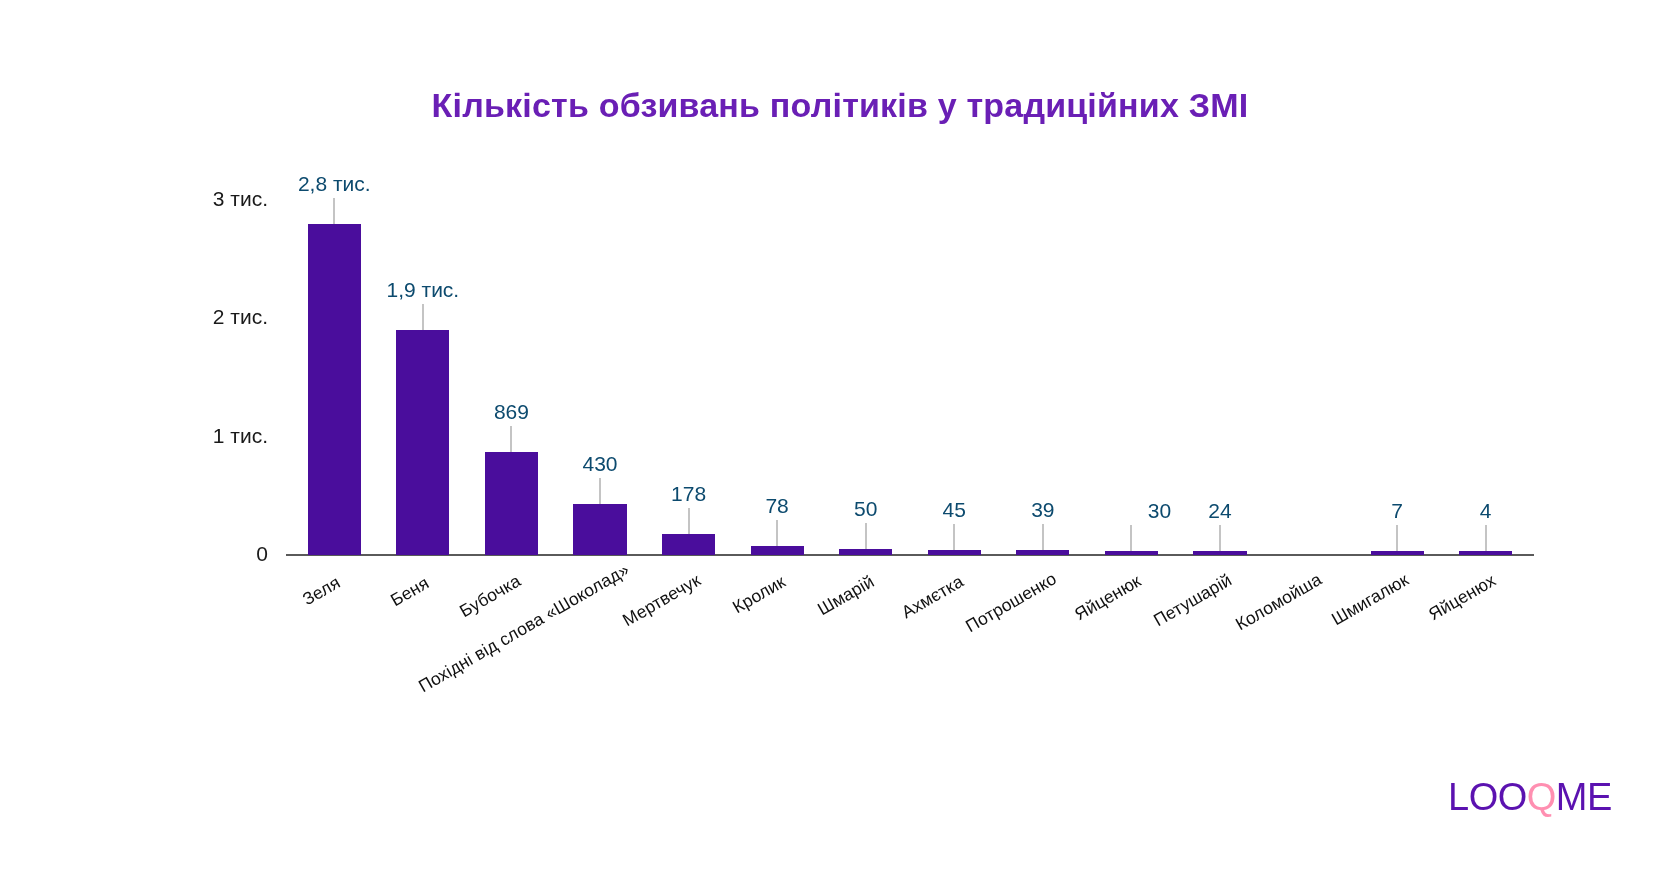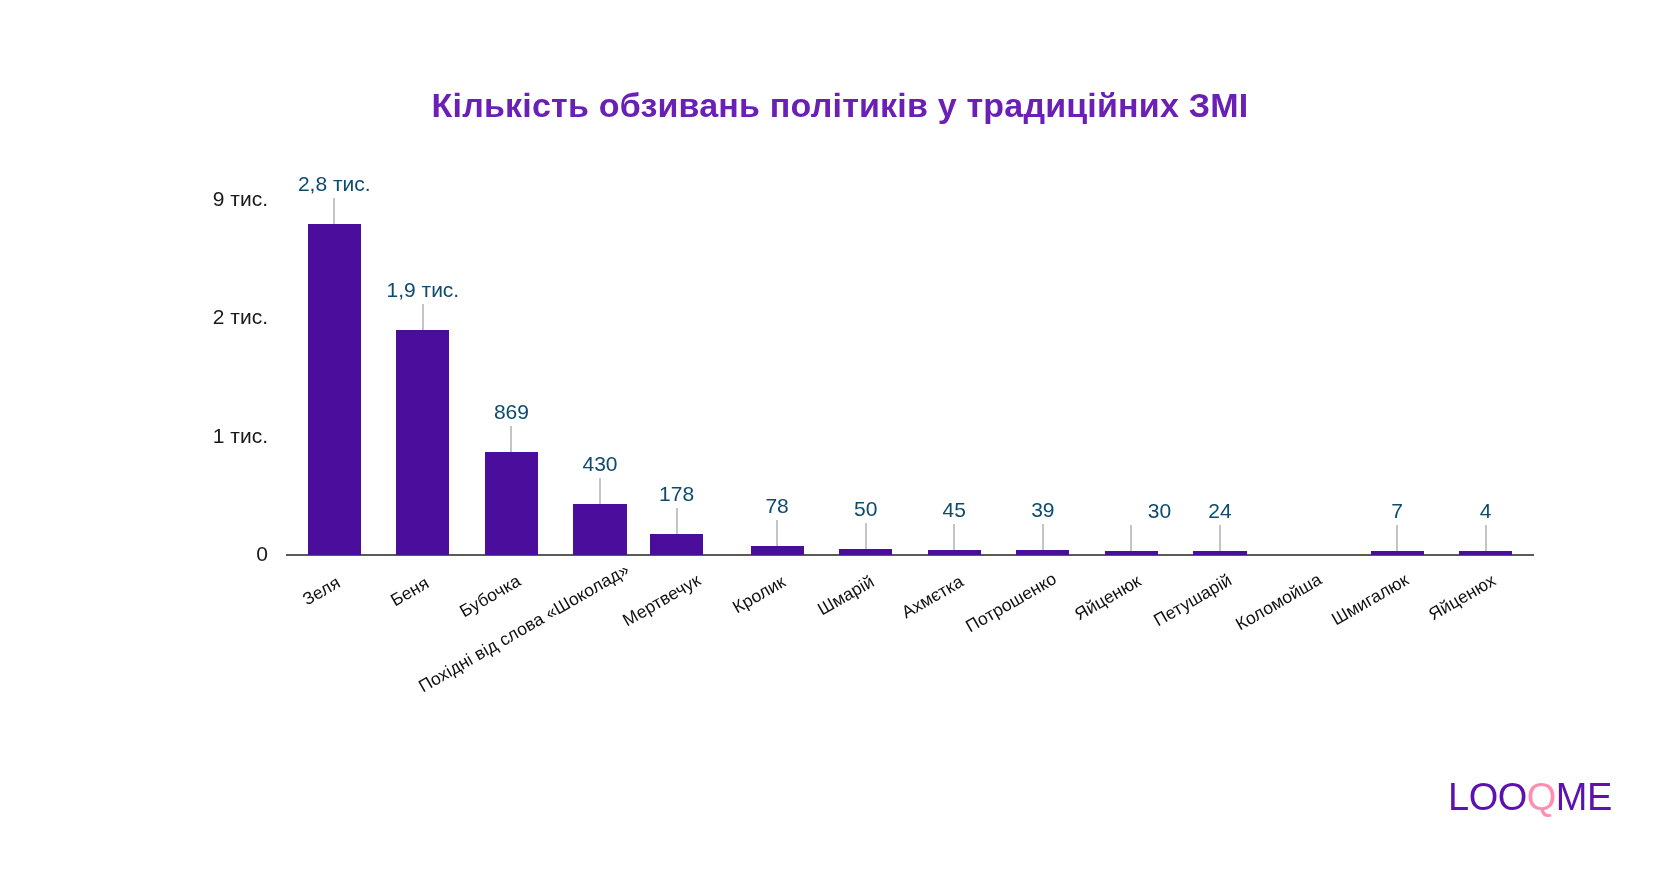--- a/index.html
+++ b/index.html
@@ -139,21 +139,21 @@
       <div class="bar-slot" style="left: 194.857px; width: 53.1429px;">
         <div class="bar" style="height: 102.832px; background: rgb(74, 13, 156);"></div>
         <div class="leader" style="bottom: 102.832px; height: 26px;"></div>
         <div class="vlabel" style="bottom: 130.832px;">869</div>
       </div>
       <div class="bar-slot" style="left: 283.429px; width: 53.1429px;">
         <div class="bar" style="height: 50.8833px; background: rgb(74, 13, 156);"></div>
         <div class="leader" style="bottom: 50.8833px; height: 26px;"></div>
         <div class="vlabel" style="bottom: 78.8833px;">430</div>
       </div>
-      <div class="bar-slot" style="left: 360px; width: 53.1429px;">
+      <div class="bar-slot" style="left: 372px; width: 53.1429px;">
         <div class="bar" style="height: 21.0633px; background: rgb(74, 13, 156);"></div>
         <div class="leader" style="bottom: 21.0633px; height: 26px;"></div>
         <div class="vlabel" style="bottom: 49.0633px;">178</div>
       </div>
       <div class="bar-slot" style="left: 460.571px; width: 53.1429px;">
         <div class="bar" style="height: 9.23px; background: rgb(74, 13, 156);"></div>
         <div class="leader" style="bottom: 9.23px; height: 26px;"></div>
         <div class="vlabel" style="bottom: 37.23px;">78</div>
       </div>
       <div class="bar-slot" style="left: 549.143px; width: 53.1429px;">
@@ -190,21 +190,21 @@
         <div class="bar" style="height: 4px; background: rgb(74, 13, 156);"></div>
         <div class="leader" style="bottom: 4px; height: 26px;"></div>
         <div class="vlabel" style="bottom: 32px;">4</div>
       </div>
     </div>
 
   <div id="logo">
     <span class="lq-purple">LOO</span><span class="lq-pink">Q</span><span class="lq-purple">ME</span>
   </div>
 
-<div class="ytick" style="top: 187px;">9 тис.</div>
+<div class="ytick" style="top: 187px;">3 тис.</div>
     <div class="ytick" style="top: 305.333px;">2 тис.</div>
     <div class="ytick" style="top: 423.667px;">1 тис.</div>
     <div class="ytick" style="top: 542px;">0</div>
     <div class="catlabel" style="left: 299.333px; top: 592.489px;">Зеля</div>
     <div class="catlabel" style="left: 387.19px; top: 592.902px;">Беня</div>
     <div class="catlabel" style="left: 456.074px; top: 604.269px;">Бубочка</div>
     <div class="catlabel" style="left: 415.27px; top: 678.963px;">Похідні від слова «Шоколад»</div>
     <div class="catlabel" style="left: 618.568px; top: 612.726px;">Мертвечук</div>
     <div class="catlabel" style="left: 728.901px; top: 600.162px;">Кролик</div>
     <div class="catlabel" style="left: 814.262px; top: 602.016px;">Шмарій</div>

